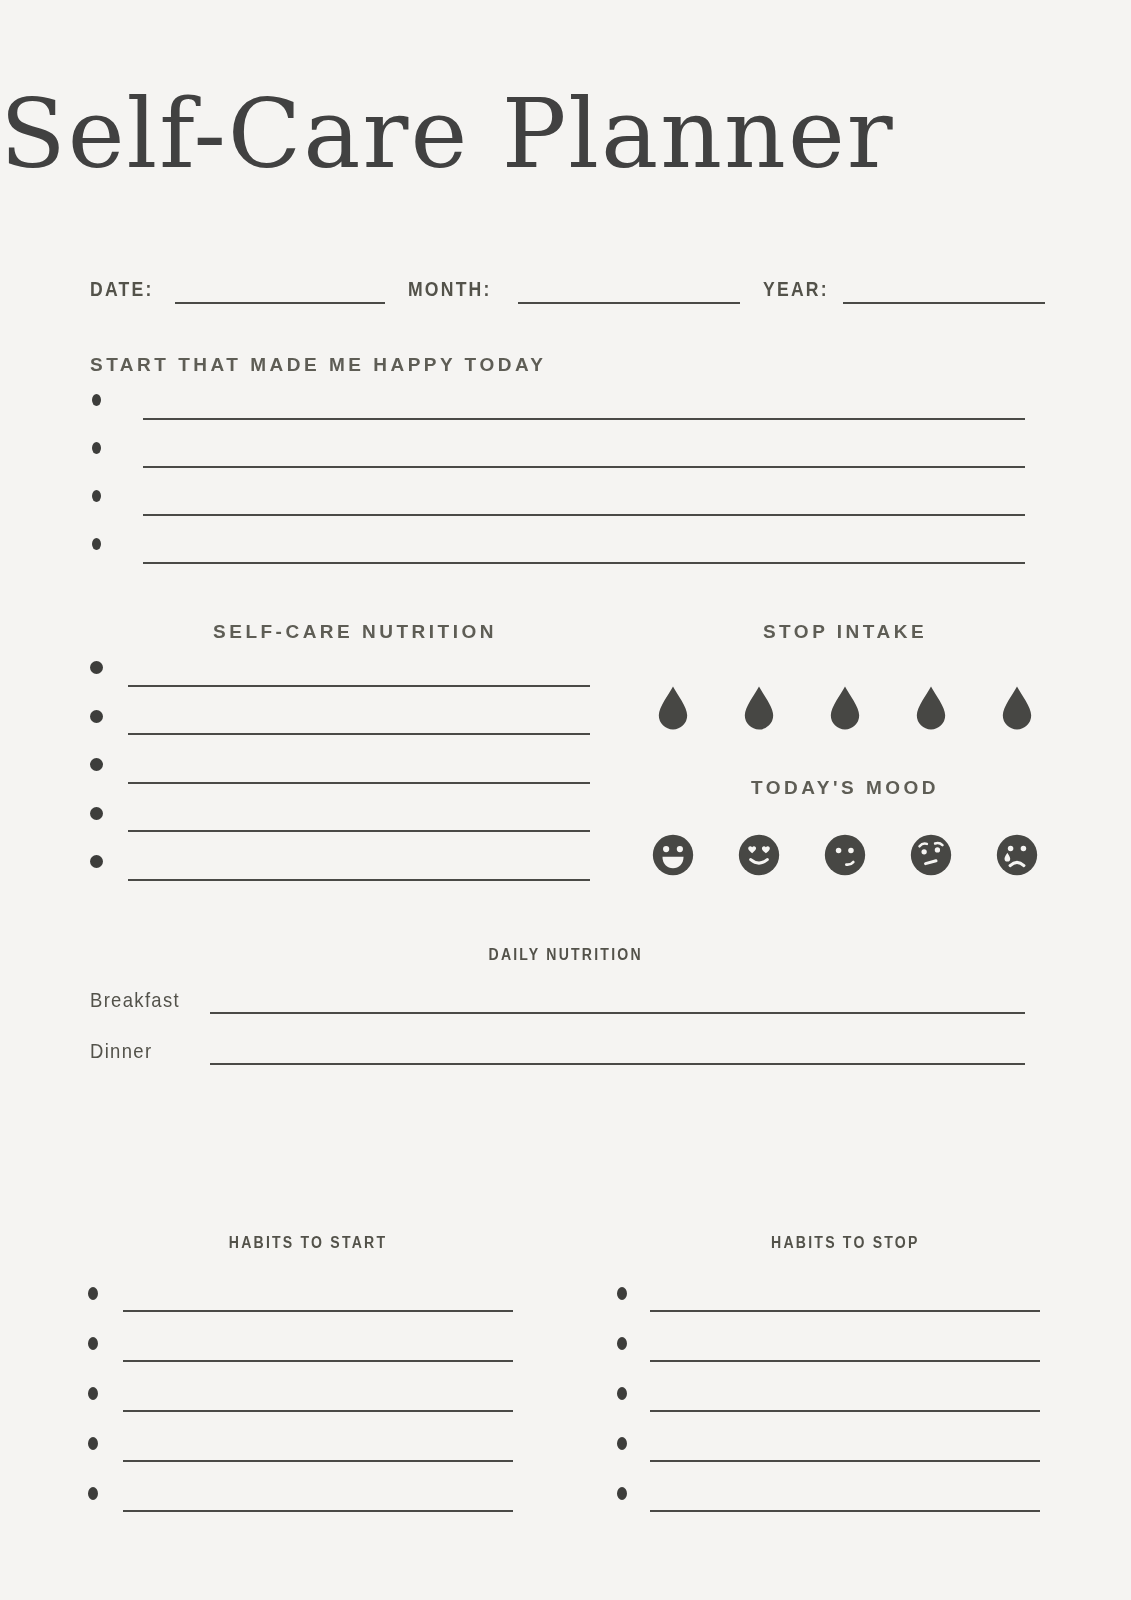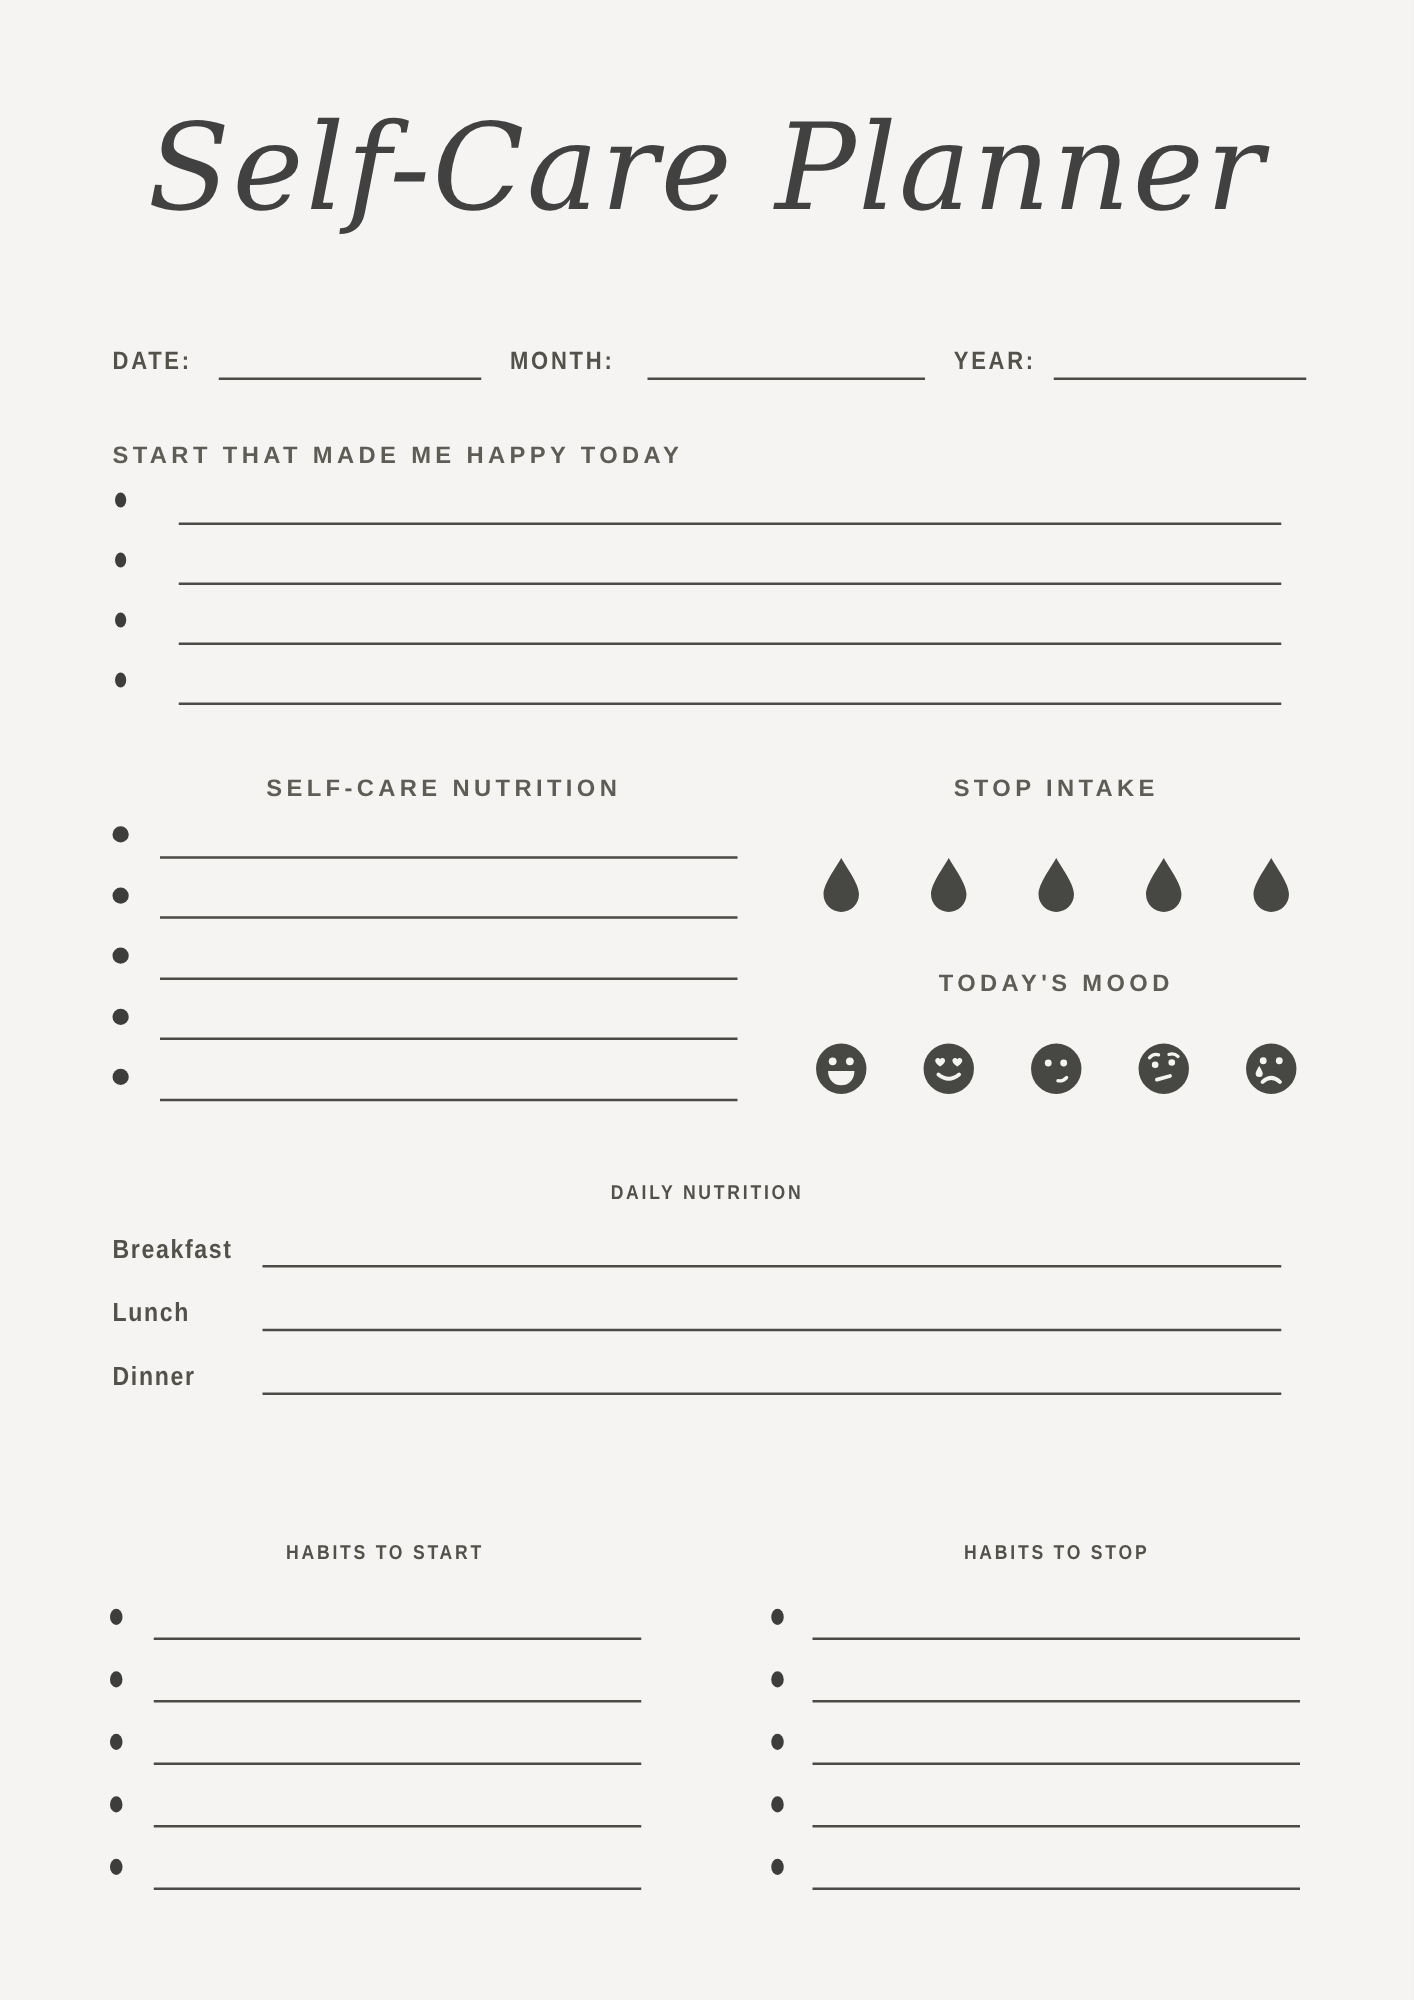--- a/index.html
+++ b/index.html
@@ -4,22 +4,22 @@
 <style>
   :root{
     --bg:#f5f4f2; --ink:#474744; --heading:#5e5d55; --label:#53524a;
     --line:#4a4a47; --title:#414141; --bullet:#3d3d3b;
   }
   *{margin:0;padding:0;box-sizing:border-box;}
   body{background:#e9e8e6;font-family:"Liberation Sans",sans-serif;}
   .page{position:relative;width:1131px;height:1600px;background:var(--bg);margin:0 auto;overflow:hidden;}
 
   
-  .title{position:absolute;top:72px;left:0;width:100%;text-align:center;
-    font-family:"DejaVu Serif",serif;font-style:italic;font-size:96px;
+  .title{position:absolute;top:72px;left:0;width:100%;
+    font-family:"DejaVu Serif",serif;font-size:96px;
     color:var(--title);letter-spacing:2px;line-height:1.3;}
 
   
   .h-geo{position:absolute;font-weight:bold;font-size:19px;letter-spacing:3.5px;
     color:var(--heading);white-space:nowrap;}
   .h-cond{position:absolute;font-weight:bold;font-size:16px;letter-spacing:2.5px;
     color:var(--label);white-space:nowrap;}
   .cx{text-align:center;}
   .squeeze{display:inline-block;transform:scaleX(0.88);transform-origin:center;}
   .squeeze-l{display:inline-block;transform:scaleX(0.88);transform-origin:left center;}
@@ -65,21 +65,21 @@
     justify-content:space-between;align-items:center;}
   .face{width:44px;height:44px;cursor:pointer;}
   .face svg{display:block;width:100%;height:100%;}
   .face .skin{fill:var(--ink);}
   .face .feat{fill:var(--bg);}
   .face .featstroke{fill:none;stroke:var(--bg);stroke-linecap:round;}
 
   
   .nutri-rows{position:absolute;top:963px;left:0;width:100%;}
   .nutri-row{position:relative;height:51px;}
-  .nutri-label{position:absolute;left:90px;bottom:2px;font-weight:bold;
+  .nutri-label{position:absolute;left:90px;bottom:2px;font-weight:normal;
     font-size:21px;letter-spacing:1.5px;color:var(--label);}
   .nutri-row .wline{left:210px;width:815px;}
 </style>
 </head>
 <body>
 
 <div class="page">
 
   <div class="title">Self-Care Planner</div>
 
@@ -212,24 +212,20 @@
     </span>
   </div>
 
   <div class="h-cond cx" style="left:0;top:946px;width:100%"><span class="squeeze">DAILY NUTRITION</span></div>
   <div class="nutri-rows">
     <div class="nutri-row">
       <span class="nutri-label"><span class="squeeze-l">Breakfast</span></span>
       <span class="wline"></span>
     </div>
     <div class="nutri-row">
-      <span class="nutri-label"><span class="squeeze-l">Lunch</span></span>
-      <span class="wline"></span>
-    </div>
-    <div class="nutri-row">
       <span class="nutri-label"><span class="squeeze-l">Dinner</span></span>
       <span class="wline"></span>
     </div>
   </div>
 
   <div class="h-cond cx" style="left:0;top:1234px;width:616px"><span class="squeeze">HABITS TO START</span></div>
   <div class="h-cond cx" style="left:660px;top:1234px;width:370px"><span class="squeeze">HABITS TO STOP</span></div>
 
   <div class="rows habit-rows start">
     <div class="bullet-row">

